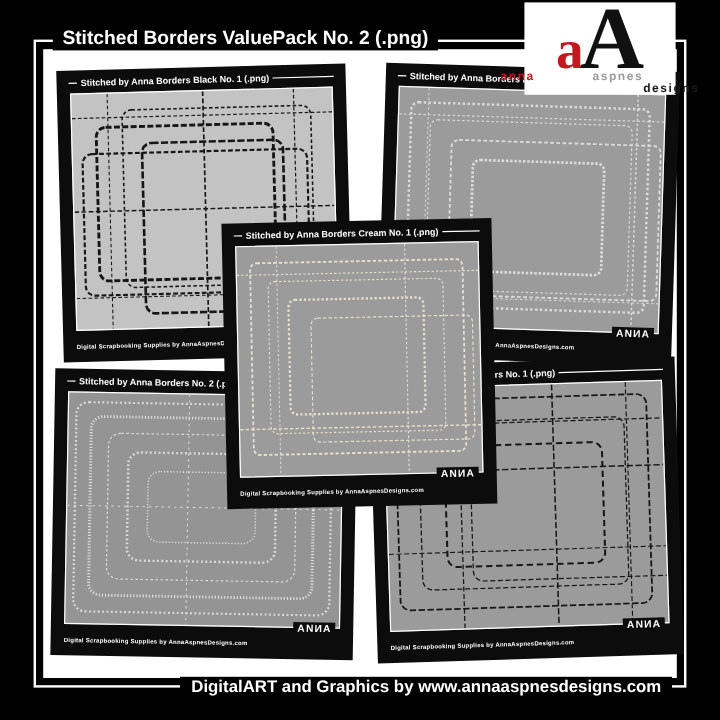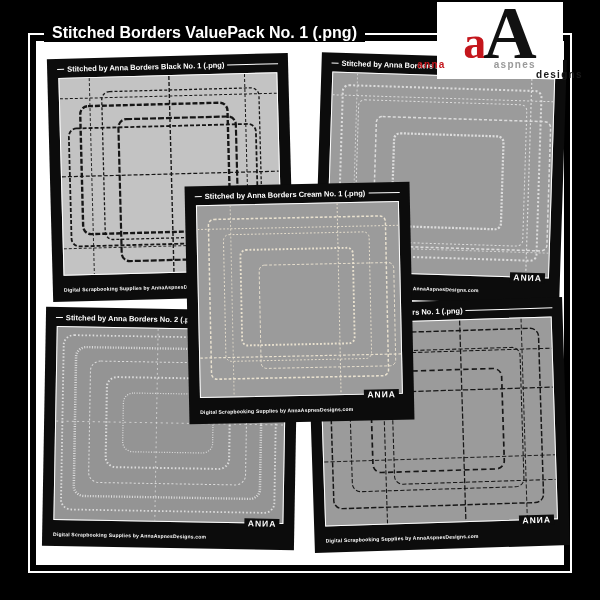--- a/index.html
+++ b/index.html
@@ -198,21 +198,22 @@
         <line x1="0" y1="24" x2="218" y2="24" stroke-width="1" stroke-dasharray="2 2"></line>
         <line x1="0" y1="156" x2="218" y2="156" stroke-width="1.2" stroke-dasharray="3 2"></line>
         <line x1="36" y1="0" x2="36" y2="196" stroke-width="0.8" stroke-dasharray="2 2"></line>
         <line x1="152" y1="0" x2="152" y2="196" stroke-width="1" stroke-dasharray="2 2"></line>
       </svg>
     </div>
     <span class="card-brand">ANИA</span>
     <span class="card-credit">Digital Scrapbooking Supplies by AnnaAspnesDesigns.com</span>
   </div>
 
-  <div class="page-title">Stitched Borders ValuePack No. 1 (.png)</div>
+  <div class="page-title">Stitched Borders ValuePack No. 2 (.png)</div>
+  <div class="footer-credit">DigitalART and Graphics by www.annaaspnesdesigns.com</div>
 
   <div class="logo">
     <div class="logo-letters">
       <span class="logo-a">a</span>
       <span class="logo-Acap">A</span>
     </div>
     <div class="logo-sub">
       <span class="ls-red">anna</span>
       <span class="ls-gray">aspnes</span>
       <span class="ls-black">designs</span>

